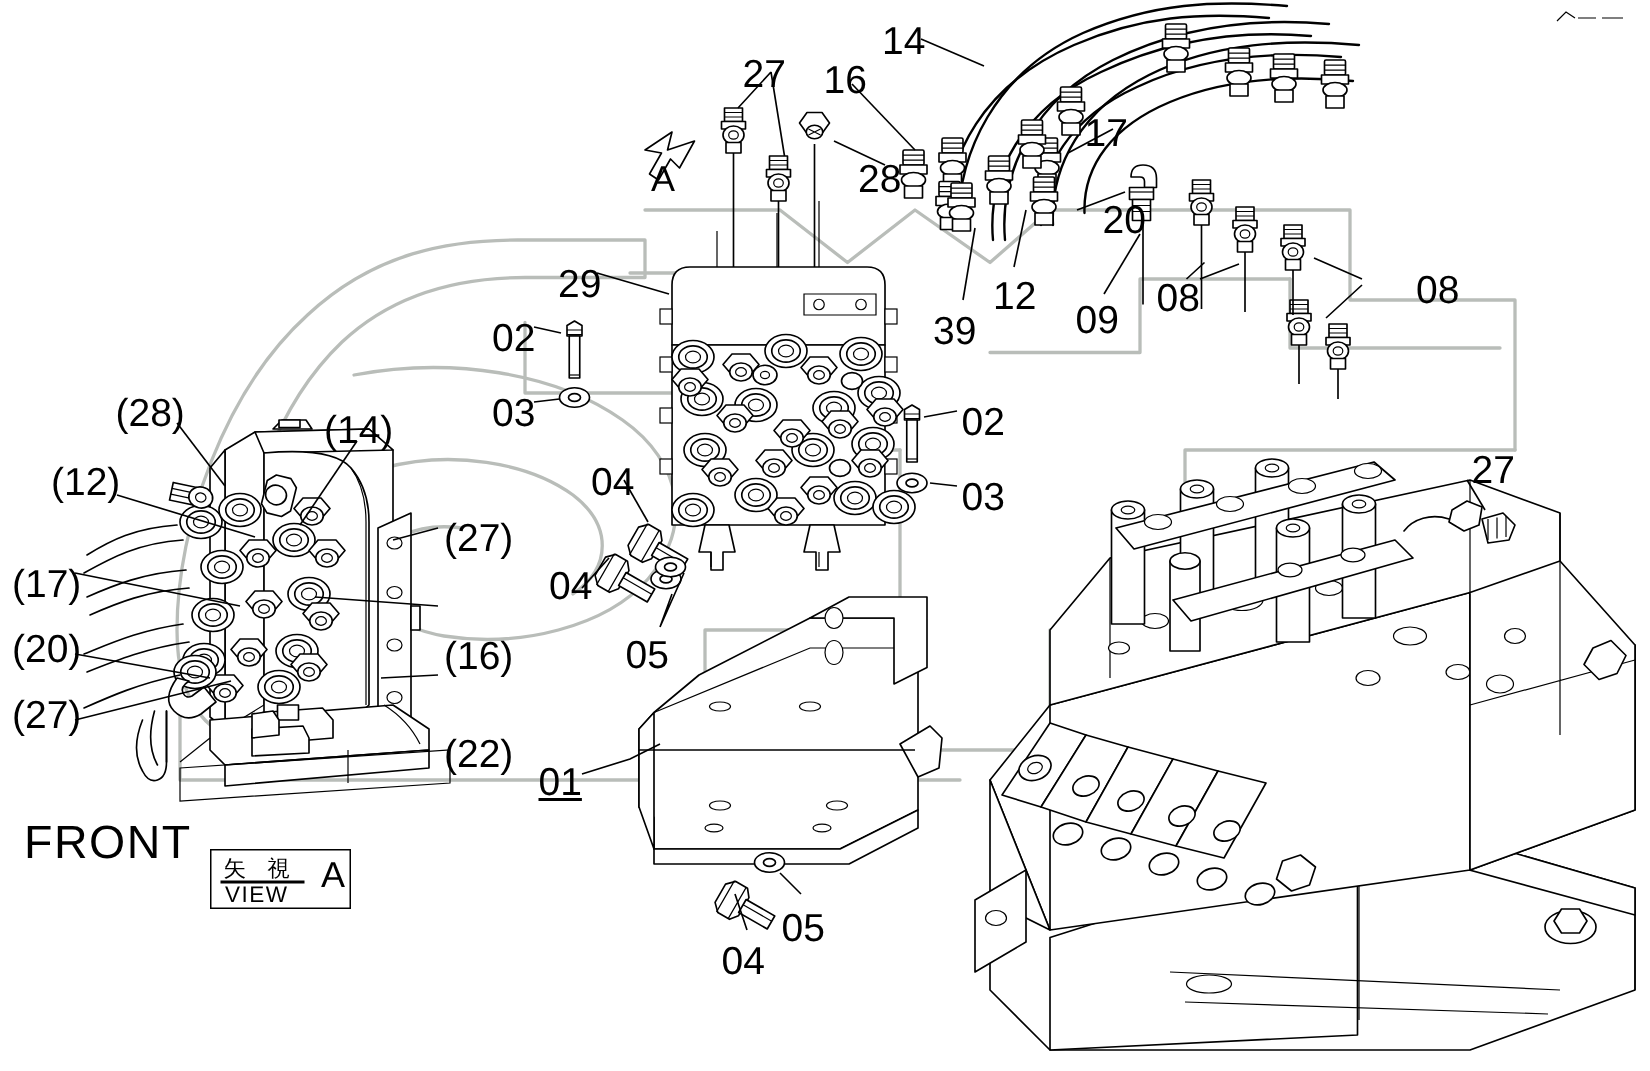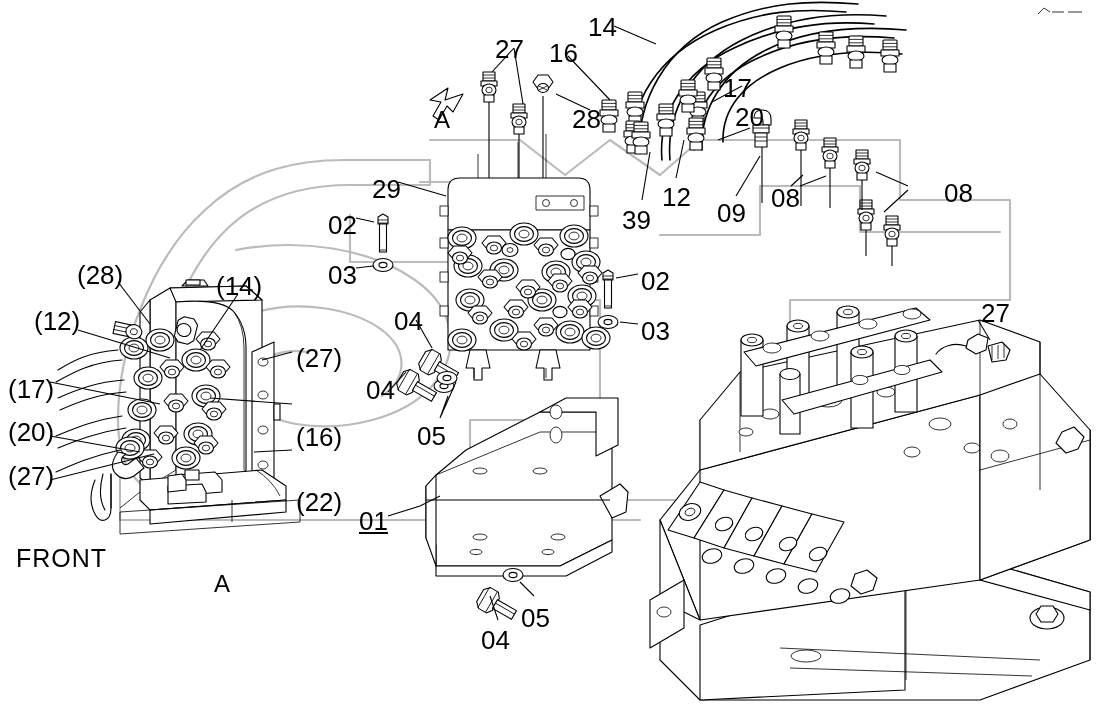--- a/index.html
+++ b/index.html
@@ -3,21 +3,21 @@
 <meta charset="utf-8">
 <style>
   html,body{margin:0;padding:0;background:#ffffff;}
   body{font-family:"Liberation Sans",sans-serif;}
   #sheet{position:relative;width:1100px;height:714px;background:#fff;overflow:hidden;}
   #art{position:absolute;left:0;top:0;width:1100px;height:714px;}
   .lbl{position:absolute;font-family:"Liberation Sans",sans-serif;color:#000;
        font-weight:400;white-space:nowrap;line-height:1;letter-spacing:0px;}
   .n{font-size:26px;}
   .np{font-size:26px;}
-  .front-word{font-size:25px;letter-spacing:1px;}
+  .front-word{font-size:31px;letter-spacing:1px;}
   .viewbox{position:absolute;border:1.6px solid #000;background:#fff;}
   .viewbox .jp{position:absolute;font-size:15px;letter-spacing:5px;}
   .viewbox .en{position:absolute;font-size:15px;letter-spacing:1px;}
   .viewbox .rule{position:absolute;background:#000;height:1.5px;}
   .aletter{position:absolute;font-size:24px;}
 </style>
 </head>
 <body>
 
 <div id="sheet">
@@ -507,21 +507,21 @@
   <div class="lbl n" style="left:481px;top:627px;">04</div>
   <div class="lbl n" style="left:417px;top:423px;">05</div>
   <div class="lbl n" style="left:521px;top:605px;">05</div>
   <div class="lbl n" style="left:771px;top:185px;">08</div>
   <div class="lbl n" style="left:944px;top:180px;">08</div>
   <div class="lbl n" style="left:717px;top:200px;">09</div>
   <div class="lbl n" style="left:662px;top:184px;">12</div>
   <div class="lbl n" style="left:588px;top:14px;">14</div>
   <div class="lbl n" style="left:549px;top:40px;">16</div>
   <div class="lbl n" style="left:723px;top:75px;">17</div>
-  <div class="lbl n" style="left:735px;top:104px;">20</div>
+  <div class="lbl n" style="left:735px;top:133px;">20</div>
   <div class="lbl n" style="left:622px;top:207px;">39</div>
   <div class="lbl n" style="left:495px;top:36px;">27</div>
   <div class="lbl n" style="left:981px;top:300px;">27</div>
   <div class="lbl n" style="left:572px;top:106px;">28</div>
   <div class="lbl n" style="left:372px;top:176px;">29</div>
 </div>
 
 <div>
   <div class="lbl np" style="left:34px;top:308px;">(12)</div>
   <div class="lbl np" style="left:216px;top:273px;">(14)</div>
@@ -531,15 +531,20 @@
   <div class="lbl np" style="left:296px;top:441px;margin-top:48px;">(22)</div>
   <div class="lbl np" style="left:296px;top:345px;">(27)</div>
   <div class="lbl np" style="left:8px;top:463px;">(27)</div>
   <div class="lbl np" style="left:77px;top:262px;">(28)</div>
 </div>
 
 <div class="lbl aletter" style="left:434px;top:108px;">A</div>
 
 <div class="lbl front-word" style="left:16px;top:546px;">FRONT</div>
 
+<div class="viewbox" style="left:140px;top:566px;width:92px;height:38px;">
+  <div class="jp" style="left:8px;top:3px;">矢 視</div>
+  <div class="rule" style="left:6px;top:20px;width:56px;"></div>
+  <div class="en" style="left:9px;top:21px;">VIEW</div>
+</div>
 <div class="lbl" style="left:214px;top:572px;font-size:24px;">A</div>
 
 </div>
 
 </body></html>

